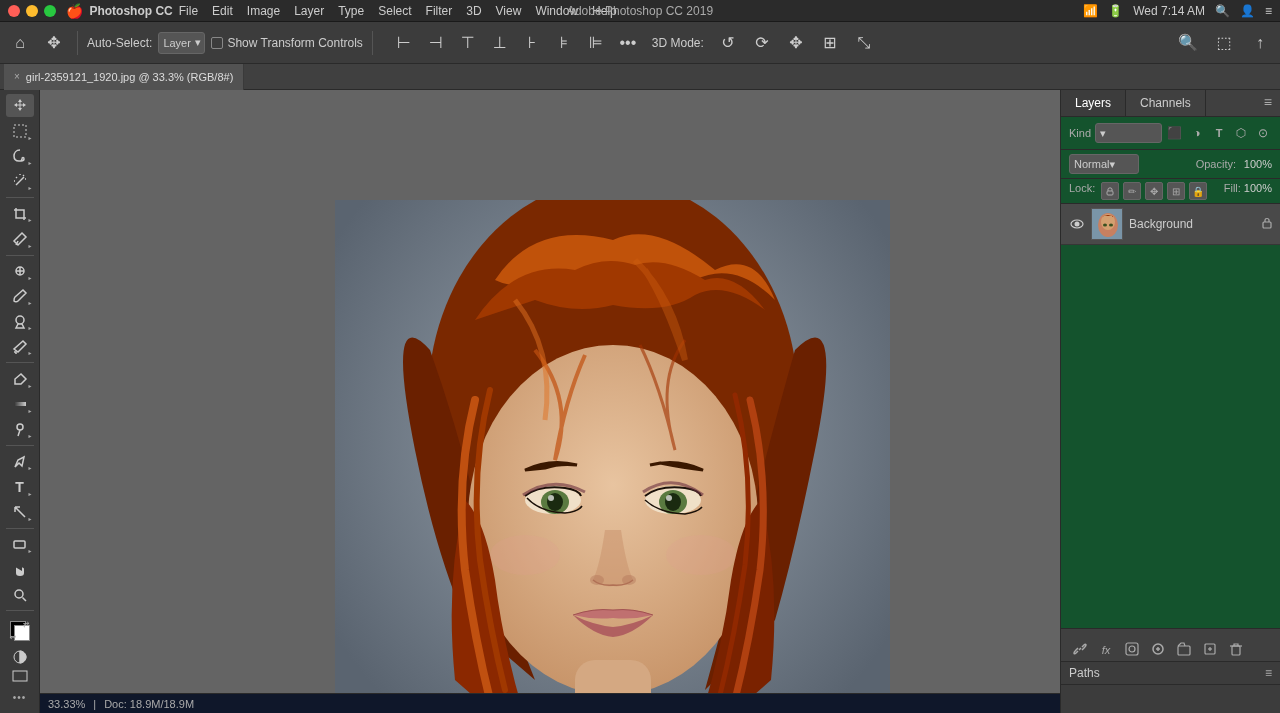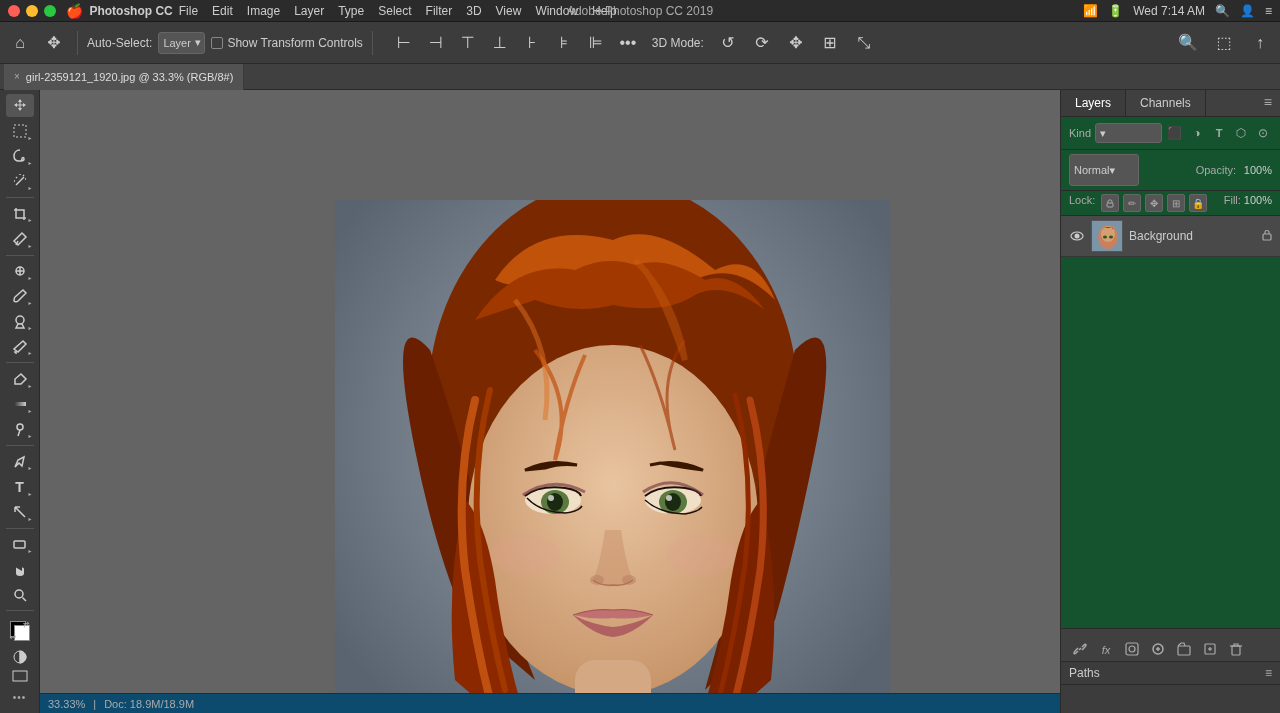--- a/index.html
+++ b/index.html
@@ -328,21 +328,21 @@
       gap: 6px;
       border-bottom: 1px solid #2a2a2a;
     }
     .blend-mode {
       background: #555;
       border: 1px solid #666;
       color: #ccc;
       font-size: 11px;
       padding: 2px 4px;
       border-radius: 3px;
-      height: 32px;
+      height: 20px;
       display: flex;
       align-items: center;
       cursor: pointer;
       min-width: 70px;
     }
     .opacity-group {
       display: flex;
       align-items: center;
       gap: 6px;
       margin-left: auto;
@@ -496,21 +496,21 @@
       border-radius: 3px;
     }
 
     
     .canvas-status {
       position: absolute;
       bottom: 0;
       left: 0;
       right: 0;
       height: 20px;
-      background: #0c4a6e;
+      background: #0f172a;
       border-top: 1px solid #2a2a2a;
       display: flex;
       align-items: center;
       padding: 0 8px;
       font-size: 11px;
       color: #aaa;
     }
   </style>
 </head>
 <body>

